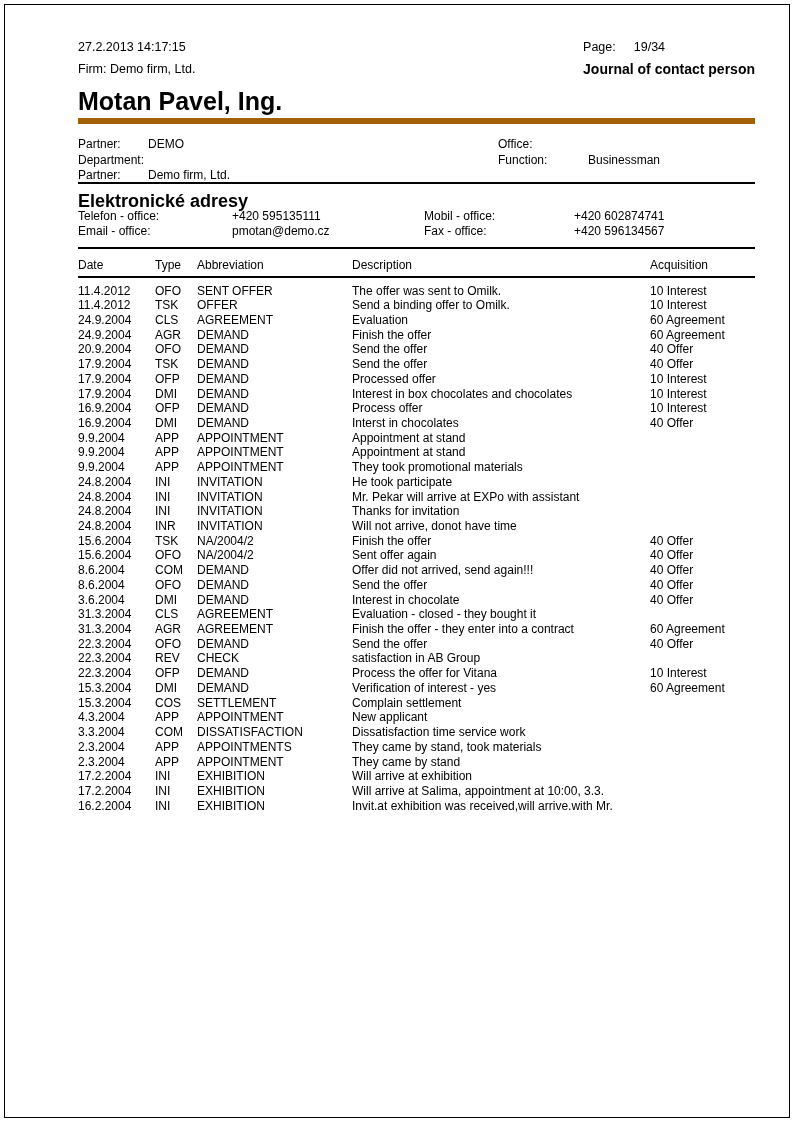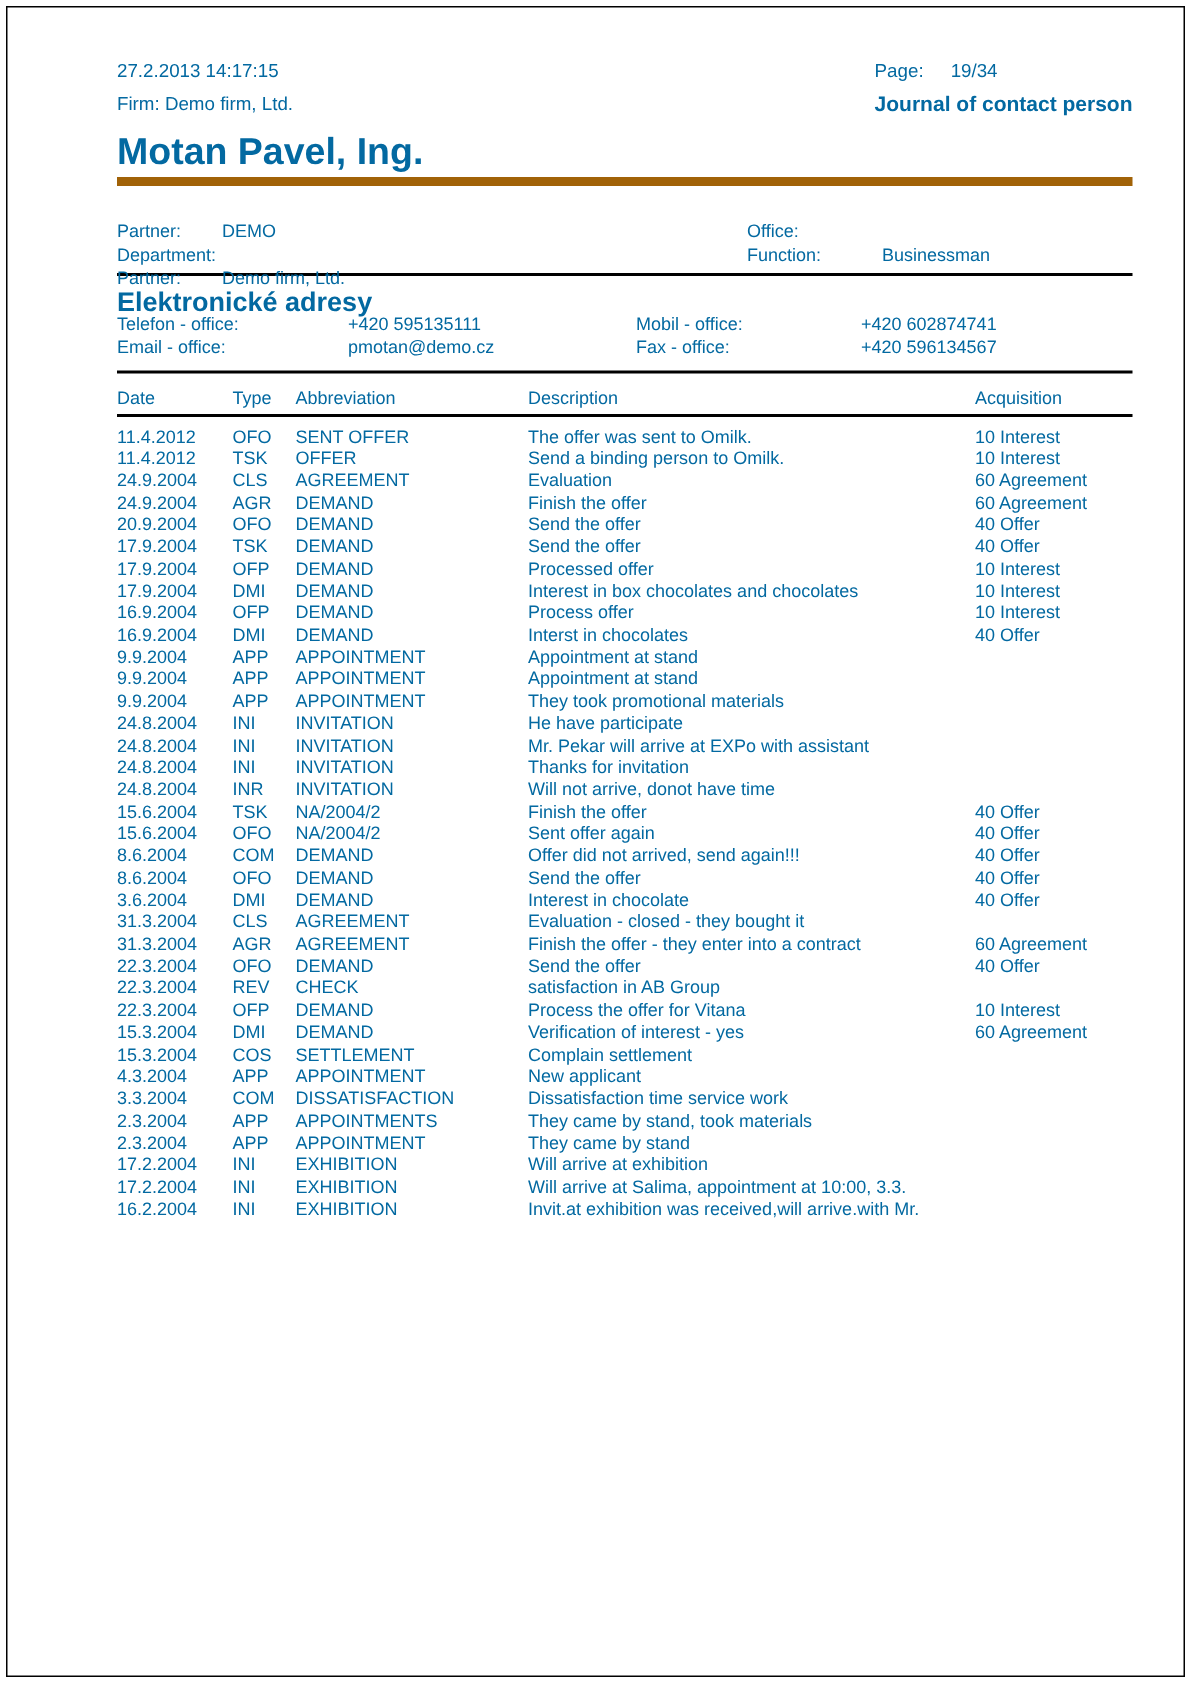--- a/index.html
+++ b/index.html
@@ -2,21 +2,21 @@
 <html><head>
 <meta charset="utf-8">
 <style>
   html, body { margin: 0; padding: 0; background: #ffffff; }
   .page {
     position: relative;
     width: 794px;
     height: 1122px;
     background: #ffffff;
     font-family: "Liberation Sans", sans-serif;
-    color: #0369a1;
+    color: #000000;
     overflow: hidden;
   }
   .page-border {
     position: absolute;
     left: 4px; top: 4px; right: 4px; bottom: 4px;
     border: 1px solid #000000;
     pointer-events: none;
   }
   .content {
     position: absolute;
@@ -37,21 +37,21 @@
     margin-top: 10px;
     font-size: 25px;
     font-weight: bold;
     line-height: 28px;
     padding-bottom: 3px;
     border-bottom: 6px solid #a16207;
   }
   
   .partner-section { margin-top: 7px; padding-bottom: 4px; border-bottom: 2px solid #000000; }
   .prow { position: relative; height: 15.5px; font-size: 12px; }
-  .prow span { position: absolute; white-space: nowrap; top: 16px; }
+  .prow span { position: absolute; white-space: nowrap; top: 6px; }
   .p-label  { left: 0; }
   .p-value  { left: 70px; font-weight: normal; }
   .p-rlabel { left: 420px; }
   .p-rvalue { left: 510px; }
   .p-plain  { font-weight: normal; }
   
   .contacts-section { margin-top: 9px; padding-bottom: 7px; border-bottom: 2px solid #000000; }
   .contacts-heading { font-size: 18px; font-weight: bold; line-height: 16px; }
   .crow { position: relative; height: 15.5px; font-size: 12px; }
   .crow span { position: absolute; white-space: nowrap; top: 0; }
@@ -150,21 +150,21 @@
           <span class="col-type">OFO</span>
           <span class="col-abbr">SENT OFFER</span>
           <span class="col-desc">The offer was sent to Omilk.</span>
           <span class="col-acq">10 Interest</span>
         </div>
 
         <div class="trow">
           <span class="col-date">11.4.2012</span>
           <span class="col-type">TSK</span>
           <span class="col-abbr">OFFER</span>
-          <span class="col-desc">Send a binding person to Omilk.</span>
+          <span class="col-desc">Send a binding offer to Omilk.</span>
           <span class="col-acq">10 Interest</span>
         </div>
 
         <div class="trow">
           <span class="col-date">24.9.2004</span>
           <span class="col-type">CLS</span>
           <span class="col-abbr">AGREEMENT</span>
           <span class="col-desc">Evaluation</span>
           <span class="col-acq">60 Agreement</span>
         </div>
@@ -246,21 +246,21 @@
           <span class="col-type">APP</span>
           <span class="col-abbr">APPOINTMENT</span>
           <span class="col-desc">They took promotional materials</span>
           <span class="col-acq"></span>
         </div>
 
         <div class="trow">
           <span class="col-date">24.8.2004</span>
           <span class="col-type">INI</span>
           <span class="col-abbr">INVITATION</span>
-          <span class="col-desc">He have participate</span>
+          <span class="col-desc">He took participate</span>
           <span class="col-acq"></span>
         </div>
 
         <div class="trow">
           <span class="col-date">24.8.2004</span>
           <span class="col-type">INI</span>
           <span class="col-abbr">INVITATION</span>
           <span class="col-desc">Mr. Pekar will arrive at EXPo with assistant</span>
           <span class="col-acq"></span>
         </div>

